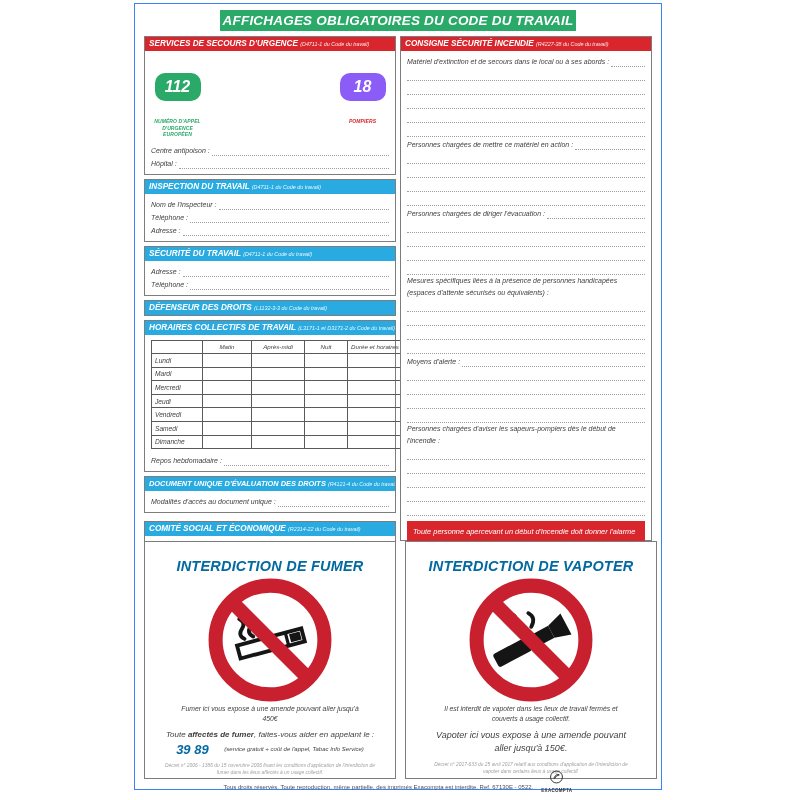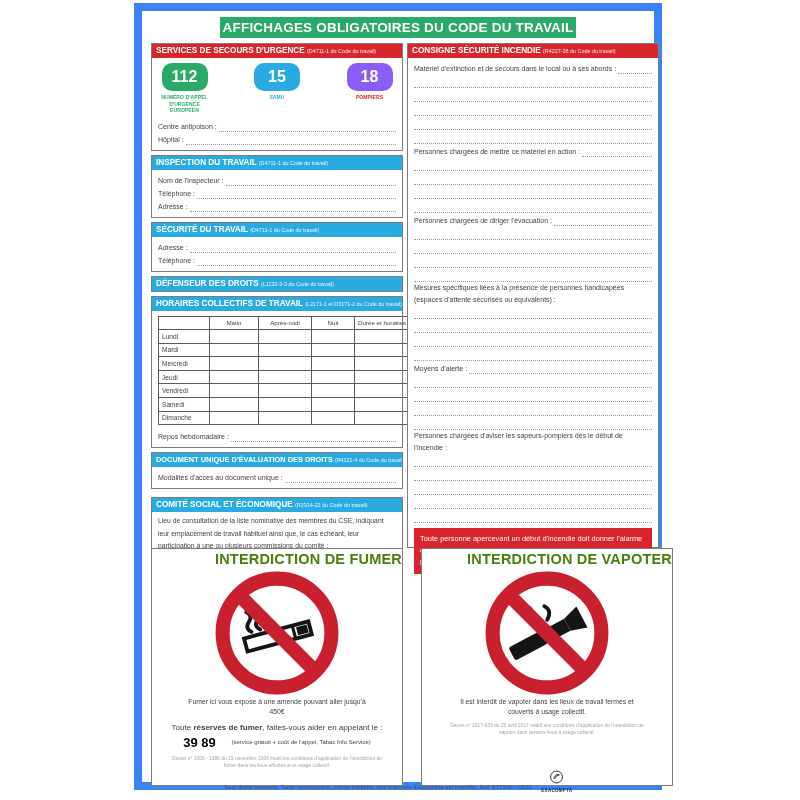--- a/index.html
+++ b/index.html
@@ -1,64 +1,64 @@
 <!DOCTYPE html>
 <html><head>
 <meta charset="utf-8">
 <style>
   html,body{margin:0;padding:0;}
   body{width:800px;height:800px;background:#fff;font-family:"Liberation Sans",sans-serif;color:#3f3f3f;-webkit-font-smoothing:antialiased;}
   .page{position:relative;width:800px;height:800px;background:#fff;overflow:hidden;}
-  .frame{position:absolute;left:134px;top:3px;width:528px;height:787px;border:8px solid #3b82f6;background:#fff;box-sizing:border-box;}
+  .frame{position:absolute;left:134px;top:3px;width:528px;height:787px;border:1px solid #3b82f6;background:#fff;box-sizing:border-box;font-style:italic;}
   .banner{position:absolute;left:50%;transform:translateX(-50%);top:6px;width:356px;height:21px;background:#2aa968;color:#fff;font-weight:bold;font-size:13.5px;line-height:21px;text-align:center;letter-spacing:.2px;white-space:nowrap;}
   .col{position:absolute;top:32px;width:252px;}
   .col-left{left:9px;}
   .col-right{left:265px;}
   .section{border:1px solid #7d7d7d;background:#fff;margin-bottom:4px;box-sizing:border-box;}
   .sec-header{height:14px;line-height:14px;padding:0 4px;color:#fff;font-weight:bold;font-size:8.2px;white-space:nowrap;overflow:hidden;}
   .sec-header .ref{font-weight:normal;font-size:5.4px;opacity:.9;letter-spacing:0;}
   .hdr-red{background:#d9252c;}
   .hdr-blue{background:#29abe2;}
   .sec-body{padding:3px 6px 5px;}
   .field{display:flex;align-items:flex-end;font-size:7px;height:13px;}
   .field .lbl{white-space:nowrap;padding-right:2px;line-height:11px;}
   .fill{flex:1;border-bottom:1px dotted #9d9d9d;height:10px;}
   .dotline{border-bottom:1px dotted #9d9d9d;height:13px;}
   
   .badges{display:flex;justify-content:space-between;padding:5px 4px 2px;}
   .badge-wrap{width:57px;text-align:center;}
-  .badge{width:46px;height:28px;margin:0 auto;border-radius:10px;color:#fff;font-size:16px;font-weight:bold;line-height:28px;text-align:center;}
+  .badge{width:46px;height:28px;margin:17px auto;border-radius:10px;color:#fff;font-size:16px;font-weight:bold;line-height:28px;text-align:center;}
   .badge-label{font-size:5px;font-weight:bold;margin-top:3px;line-height:1.3;letter-spacing:.1px;}
   
   .par{font-size:6.8px;line-height:1.75;color:#3f3f3f;}
   .phone-row{display:flex;align-items:baseline;margin-top:1px;}
   .phone-lbl{font-size:6.8px;white-space:nowrap;}
   .phone-big{font-size:14.5px;font-weight:bold;color:#1c1c1c;margin-left:4px;letter-spacing:.5px;}
   
   .sched{width:100%;border-collapse:collapse;font-size:6.6px;table-layout:fixed;margin-top:2px;}
   .sched th,.sched td{border:1px solid #5a5a5a;height:12.6px;padding:0 3px;font-weight:normal;text-align:left;overflow:hidden;}
   .sched thead th{text-align:center;font-size:6.2px;white-space:nowrap;}
   .sched .c0{width:44px;} .sched .c1{width:42px;} .sched .c2{width:46px;} .sched .c3{width:36px;} .sched .c4{width:72px;}
   
   .incendie{height:505px;}
   .f-label{display:flex;align-items:flex-end;font-size:7px;min-height:13px;}
   .f-label .lbl{padding-right:2px;line-height:11.5px;}
   .f-label.wrap .lbl{white-space:normal;}
   .alert-box{background:#d9252c;color:#fff;font-size:7.4px;line-height:1.6;padding:5px 6px;margin-top:5px;text-align:left;}
   
   .panel{position:absolute;top:537px;width:252px;height:238px;border:1px solid #7d7d7d;background:#fff;text-align:center;box-sizing:border-box;}
   .panel-fumer{left:9px;}
-  .panel-vapoter{left:279px;}
-  .panel-title{font-size:14.5px;font-weight:bold;color:#4d7c0f;margin-top:2px;letter-spacing:.2px;text-align:right;}
+  .panel-vapoter{left:270px;}
+  .panel-title{font-size:14.5px;font-weight:bold;color:#0369a1;margin-top:16px;letter-spacing:.2px;}
   .picto{display:block;margin:2px auto 0;}
   .p-small{font-size:6.8px;line-height:1.45;color:#3f3f3f;margin:0 28px;}
   .p-med{font-size:8px;color:#3f3f3f;margin:5px 10px 0;line-height:1.4;}
   .p-big{font-size:9px;color:#3f3f3f;margin:5px 24px 0;line-height:1.5;}
   .phone2-row{margin-top:2px;font-size:6px;color:#3f3f3f;}
-  .phone2{font-size:13px;font-weight:bold;color:#000000;margin-right:14px;vertical-align:middle;}
+  .phone2{font-size:13px;font-weight:bold;color:#0369a1;margin-right:14px;vertical-align:middle;}
   .decree{font-size:4.9px;color:#a2a2a2;line-height:1.5;margin:5px 20px 0;}
   
   .footer{position:absolute;left:134px;top:770px;width:528px;display:flex;align-items:flex-end;justify-content:center;gap:8px;}
   .footer-text{font-size:6px;color:#4d4d4d;padding-bottom:3px;}
   .brandmark{text-align:center;}
   .brand-name{font-size:4.5px;font-weight:bold;color:#333;letter-spacing:.3px;}
 </style>
 </head>
 <body>
 
@@ -71,24 +71,20 @@
 
       <div class="section">
         <div class="sec-header hdr-red">
           <span>SERVICES DE SECOURS D'URGENCE</span>
           <span class="ref">(D4711-1 du Code du travail)</span>
         </div>
         <div class="badges">
             <div class="badge-wrap">
               <div class="badge" style="background: rgb(42, 169, 104);">112</div>
               <div class="badge-label" style="color: rgb(42, 169, 104);">NUMÉRO D'APPEL D'URGENCE EUROPÉEN</div>
-            </div>
-            <div class="badge-wrap">
-              <div class="badge" style="background: rgb(41, 171, 226);">15</div>
-              <div class="badge-label" style="color: rgb(41, 171, 226);">SAMU</div>
             </div>
             <div class="badge-wrap">
               <div class="badge" style="background: #8b5cf6;">18</div>
               <div class="badge-label" style="color: rgb(217, 37, 44);">POMPIERS</div>
             </div>
           </div>
         <div class="sec-body">
             <div class="field">
               <span class="lbl">Centre antipoison :</span>
               <span class="fill"></span>
@@ -315,21 +311,21 @@
           <path d="M62,88 q-9,-8 0,-16 q9,-8 0,-16" fill="none" stroke="#151515" stroke-width="6" stroke-linecap="round"></path>
           <path d="M76,88 q-9,-8 0,-16 q9,-8 0,-16" fill="none" stroke="#151515" stroke-width="6" stroke-linecap="round"></path>
           <rect x="48" y="95" width="104" height="21" fill="#ffffff" stroke="#151515" stroke-width="6"></rect>
           <line x1="126" y1="95" x2="126" y2="116" stroke="#151515" stroke-width="5"></line>
           <rect x="131" y="99" width="17" height="13" fill="#151515"></rect>
         </g>
         <line x1="40" y1="40" x2="160" y2="160" stroke="#c8202f" stroke-width="22"></line>
       </svg>
       <div class="p-small">Fumer ici vous expose à une amende pouvant aller jusqu'à 450€</div>
       <div class="p-med">
-        <span>Toute </span><b>réservés de fumer</b><span>, faites-vous aider en appelant le :</span>
+        <span>Toute </span><b>affectés de fumer</b><span>, faites-vous aider en appelant le :</span>
       </div>
       <div class="phone2-row">
         <span class="phone2">39 89</span>
         <span>(service gratuit + coût de l'appel, Tabac Info Service)</span>
       </div>
       <div class="decree">Décret n° 2006 - 1386 du 15 novembre 2006 fixant les conditions d'application de l'interdiction de fumer dans les lieux affectés à un usage collectif.</div>
     </div>
 
     <div class="panel panel-vapoter">
       <div class="panel-title">INTERDICTION DE VAPOTER</div>
@@ -338,20 +334,21 @@
         <g transform="rotate(-28 100 100)">
           <path d="M92,80 q-12,-7 -2,-16 q10,-8 0,-15" fill="none" stroke="#151515" stroke-width="6" stroke-linecap="round"></path>
           <path d="M110,82 q14,-9 6,-21" fill="none" stroke="#151515" stroke-width="6" stroke-linecap="round"></path>
           <rect x="36" y="92" width="58" height="23" rx="4" fill="#151515"></rect>
           <rect x="98" y="93" width="36" height="21" fill="#151515"></rect>
           <polygon points="134,93 160,85 160,122 134,114" fill="#151515"></polygon>
         </g>
         <line x1="40" y1="40" x2="160" y2="160" stroke="#c8202f" stroke-width="22"></line>
       </svg>
       <div class="p-small">Il est interdit de vapoter dans les lieux de travail fermés et couverts à usage collectif.</div>
+      <div class="p-big">Vapoter ici vous expose à une amende pouvant aller jusqu'à 150€.</div>
       <div class="decree">Décret n° 2017-633 du 25 avril 2017 relatif aux conditions d'application de l'interdiction de vapoter dans certains lieux à usage collectif.</div>
     </div>
 
   </div>
 
   <div class="footer">
     <span class="footer-text">Tous droits réservés. Toute reproduction, même partielle, des imprimés Exacompta est interdite. Ref. 67130E - 0522.</span>
     <span class="brandmark">
       <svg width="15" height="14" viewBox="0 0 20 20">
         <circle cx="10" cy="10" r="8.5" fill="none" stroke="#333" stroke-width="1.4"></circle>

